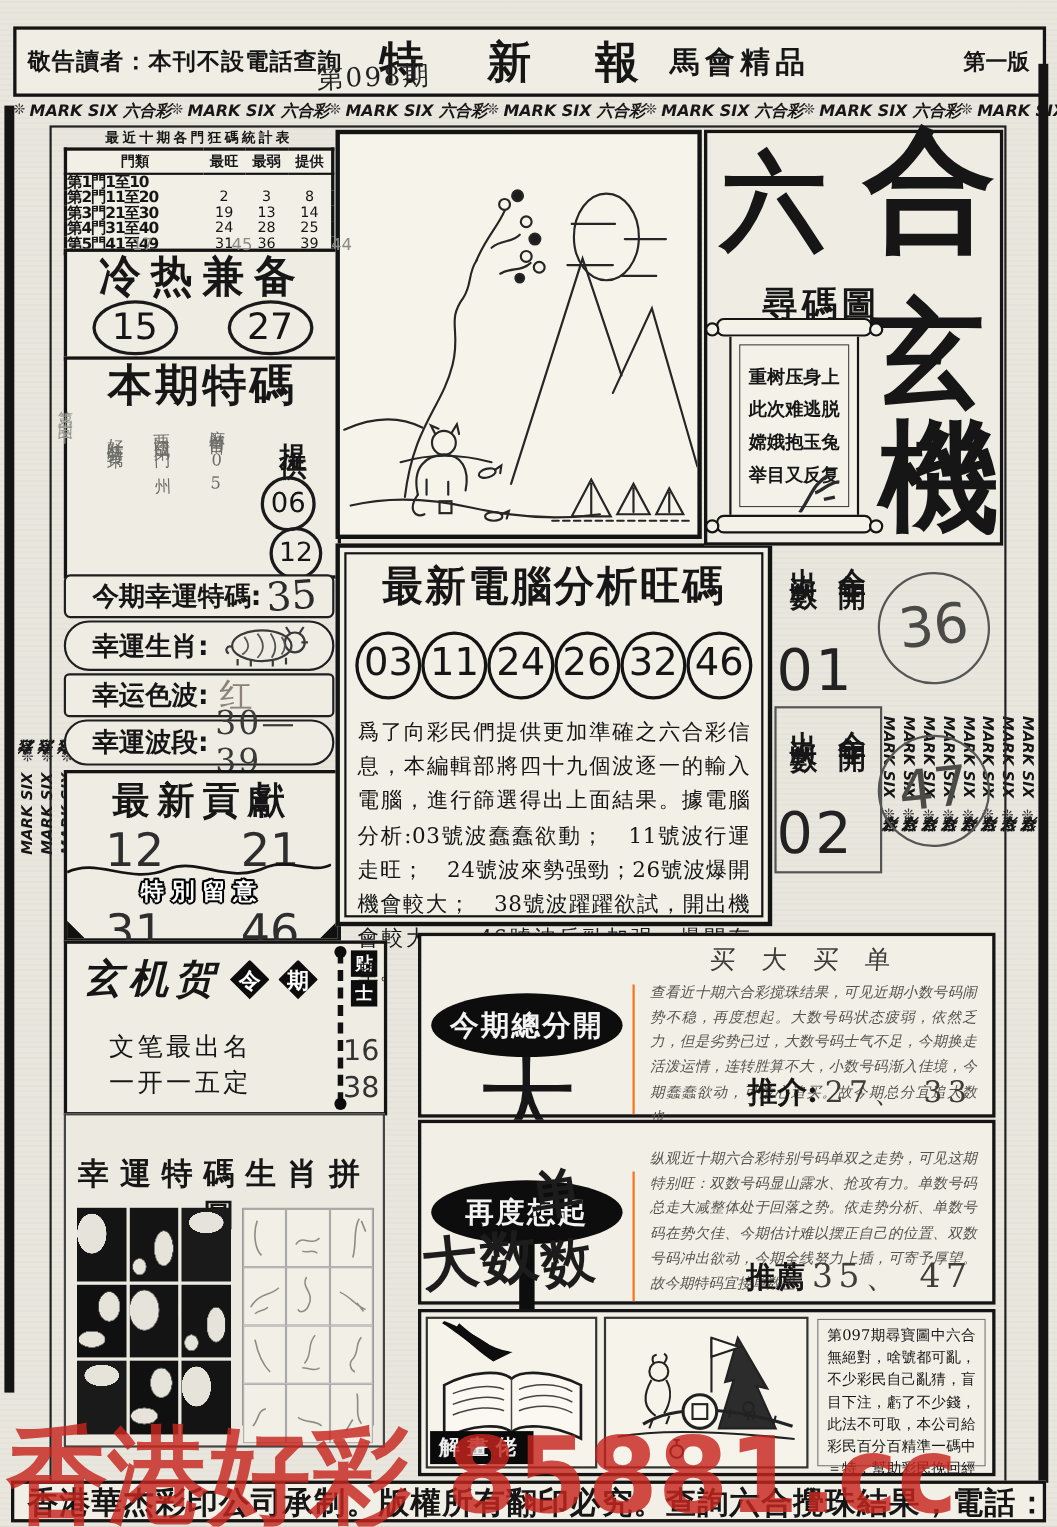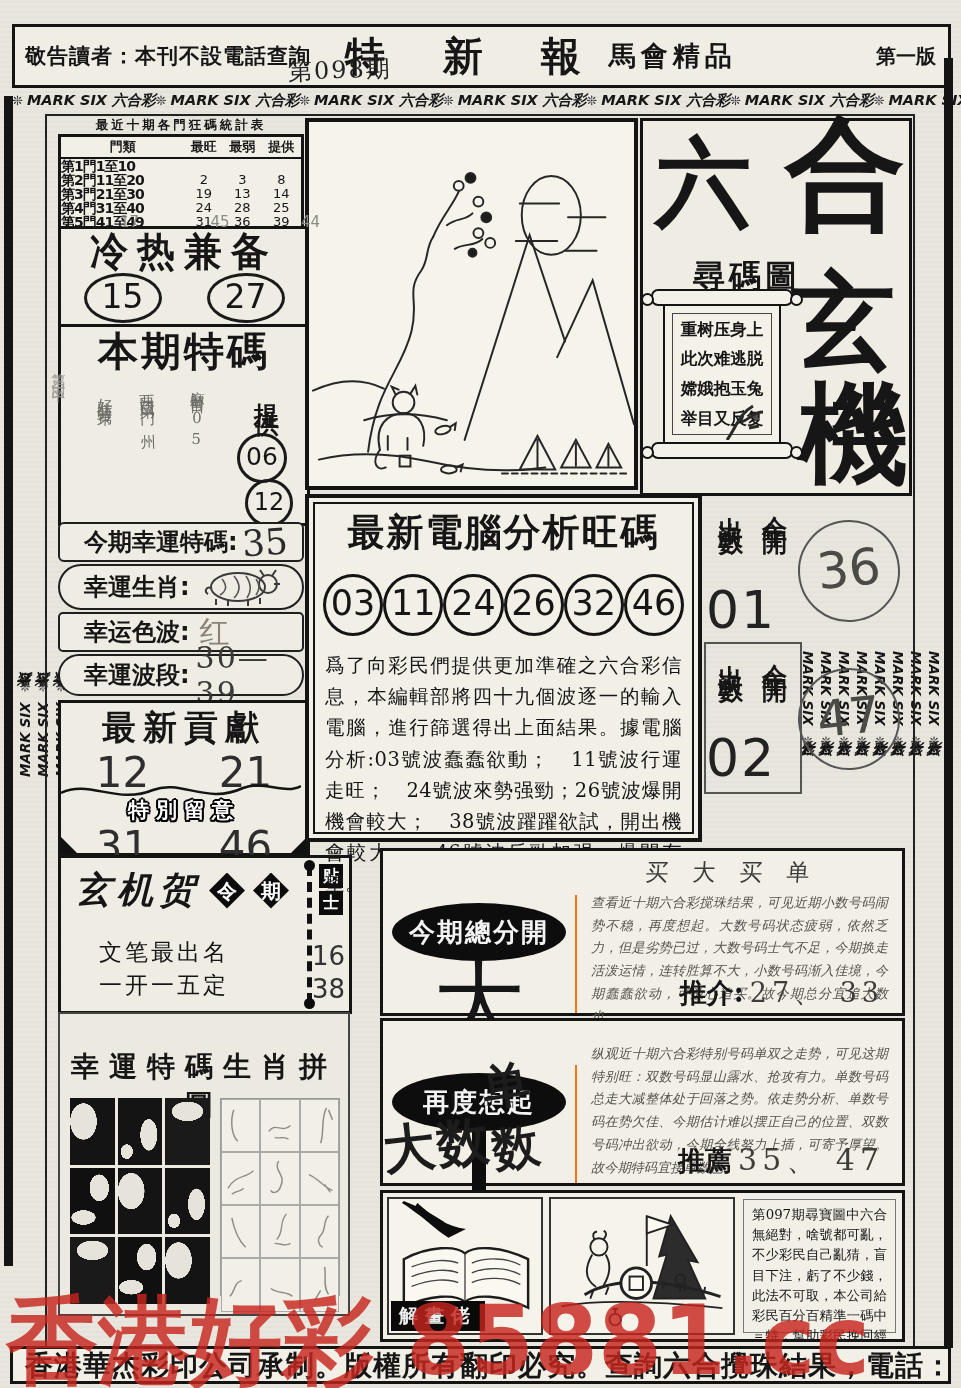--- a/index.html
+++ b/index.html
@@ -103,21 +103,21 @@
   .bigchar{position:absolute;font-family:"DejaVu Serif",serif;font-weight:900;line-height:1;}
   .ch-liu{left:12px;top:14px;font-size:96px;}
   .ch-he{right:4px;top:-8px;font-size:120px;}
   .ch-xuan{right:14px;top:148px;font-size:104px;}
   .ch-ji{right:0px;top:258px;font-size:110px;}
   .map-label{position:absolute;left:50px;top:134px;font-size:32px;font-weight:900;letter-spacing:4px;font-family:"DejaVu Serif",serif;}
   .scroll{position:absolute;left:8px;top:168px;width:142px;height:198px;}
   .roller{height:13px;border:2px solid #141414;border-radius:7px;background:#f4f1e8;position:relative;}
   .roller::before,.roller::after{content:"";position:absolute;top:2px;width:9px;height:9px;border:2px solid #141414;border-radius:50%;background:#f4f1e8;}
   .roller::before{left:-12px;} .roller::after{right:-12px;}
-  .scroll-body{margin:0 12px;height:136px;border-left:2px solid #141414;border-right:2px solid #141414;background:#f4f1e8;position:relative;}
+  .scroll-body{margin:0 12px;height:162px;border-left:2px solid #141414;border-right:2px solid #141414;background:#f4f1e8;position:relative;}
   .scroll-inner{position:absolute;inset:7px;border:1px solid #444;}
   .poem{position:absolute;inset:0;display:flex;flex-direction:column;justify-content:center;text-align:center;font-size:16.5px;line-height:1.8;font-family:"DejaVu Serif",serif;font-weight:bold;}
   .branch{position:absolute;right:4px;bottom:2px;}
   
   .appear{width:202px;height:142px;}
   .ap1{left:704px;top:494px;} .ap2{left:704px;top:642px;}
   .ap-frame{position:absolute;left:0;top:0;width:94px;height:148px;border:2px solid #555;}
   .vlab{position:absolute;writing-mode:vertical-rl;text-orientation:upright;font-size:25px;font-weight:900;letter-spacing:7px;}
   .vl1{left:10px;top:2px;} .vl2{left:54px;top:2px;}
   .ap-idx{position:absolute;left:2px;bottom:-4px;font-size:52px;letter-spacing:2px;color:#222;}

